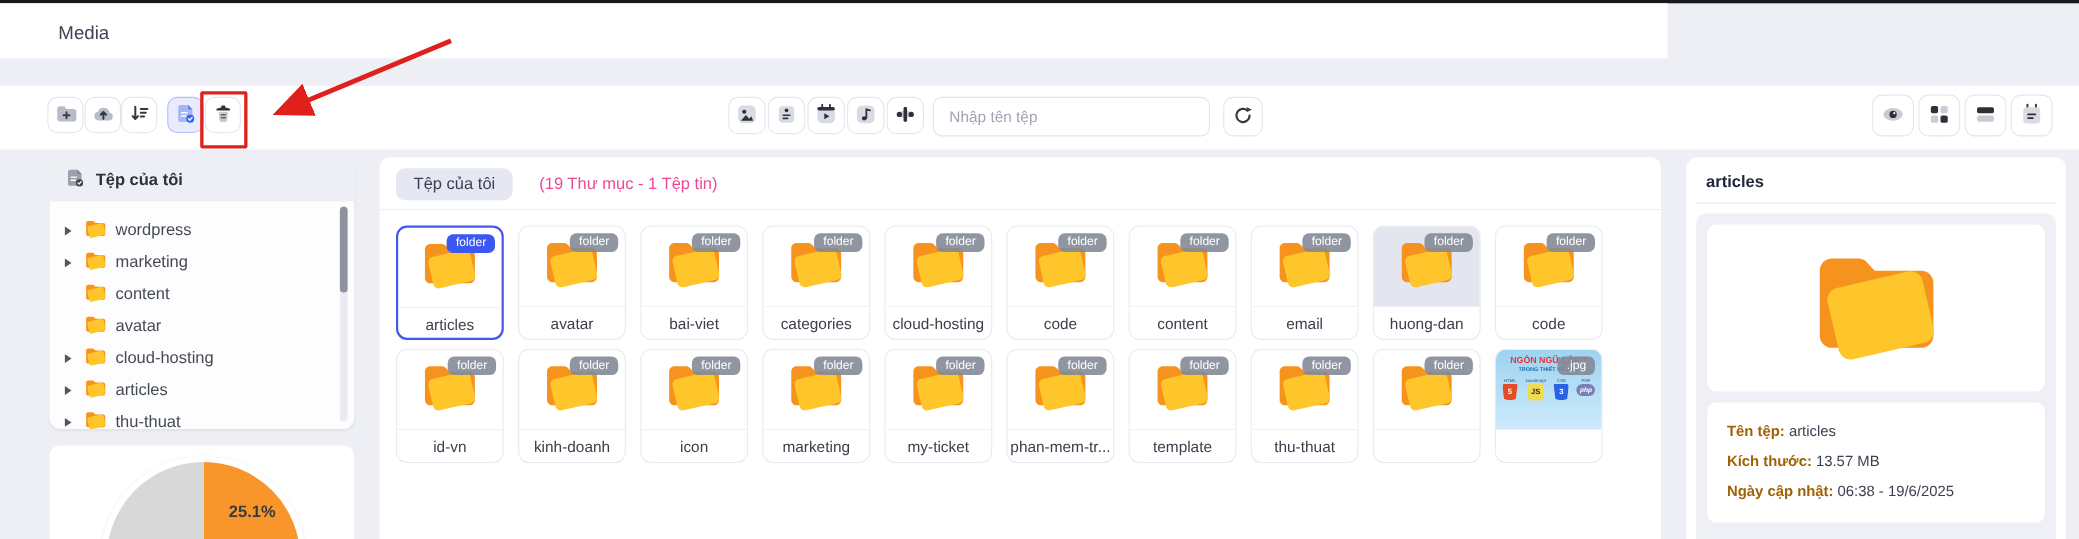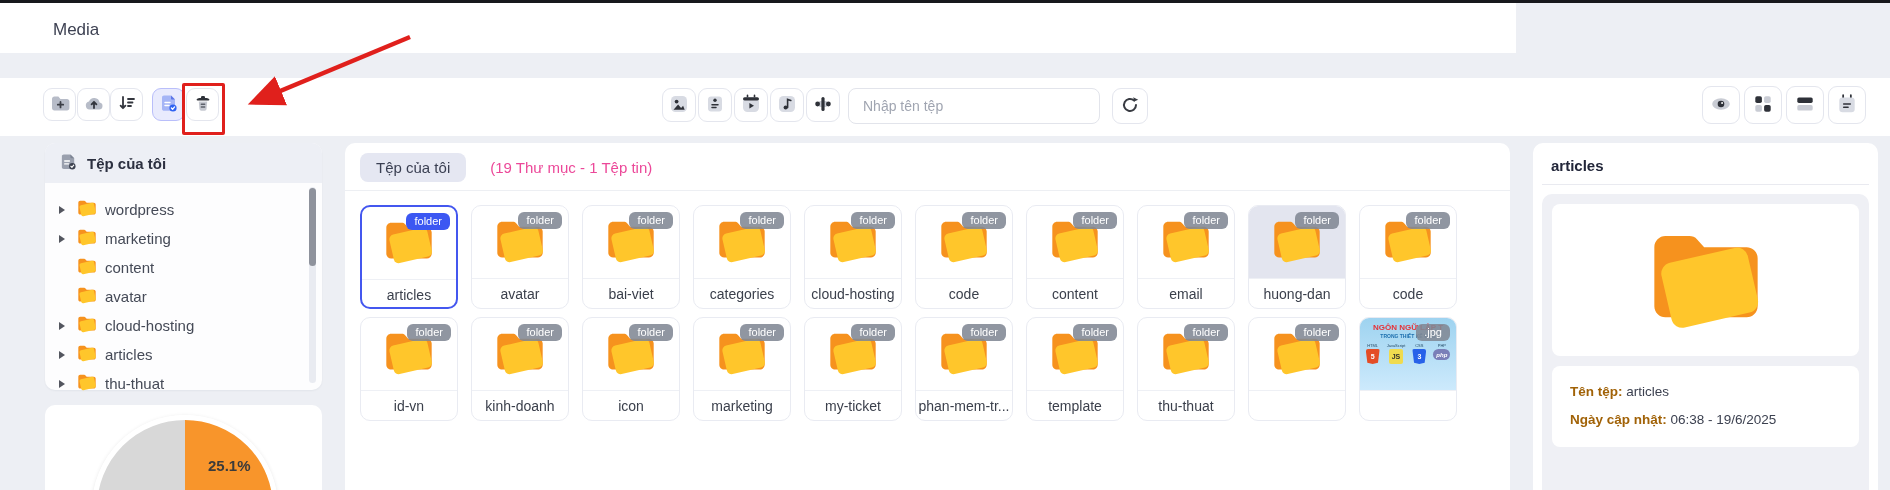--- a/index.html
+++ b/index.html
@@ -661,18 +661,19 @@
         <span>
           <svg width="124" height="107" viewBox="0 0 64 58">
               <path d="M4 12 C4 8.7 6.7 6 10 6 h13 c1.6 0 3.1 .6 4.2 1.8 L31 12 h23 c3.3 0 6 2.7 6 6 v26 c0 3.3-2.7 6-6 6 H10 c-3.3 0-6-2.7-6-6 Z" fill="#F6921E"></path>
               <rect x="10" y="16" width="48" height="36" rx="6" fill="#FFC62B" transform="rotate(-13 34 34)"></rect>
             </svg>
         </span>
       </div>
       <div id="meta-box">
 
       <div class="meta-row"><b>Tên tệp</b><span>articles</span></div>
+          <div class="meta-row"><b>Kích thước</b><span>13.57 MB</span></div>
           <div class="meta-row"><b>Ngày cập nhật</b><span>06:38 - 19/6/2025</span></div>
         </div>
     </div>
   </div>
 
 </div>
 
 </body></html>

